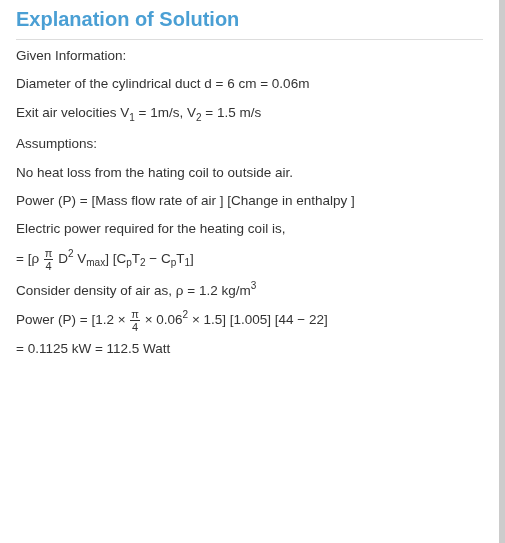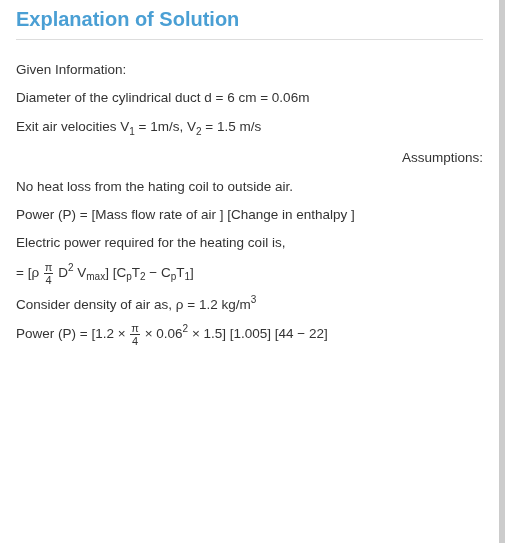--- a/index.html
+++ b/index.html
@@ -24,21 +24,21 @@
       padding: 8px 16px 16px 16px;
       border-right: 6px solid #ccc;
     }
 
     .page-title {
       color: #4a9fd4;
       font-size: 20px;
       font-weight: bold;
       padding-bottom: 8px;
       border-bottom: 1px solid #ddd;
-      margin-bottom: 18px;
+      margin-bottom: 4px;
     }
 
     .content-block {
       line-height: 1.8;
     }
 
     .content-line {
       margin-bottom: 4px;
       font-size: 13.5px;
     }
@@ -89,21 +89,21 @@
 
     <div class="content-line">
       Diameter of the cylindrical duct d = 6 cm = 0.06m
     </div>
 
 
     <div class="content-line">
       Exit air velocities V<sub>1</sub> = 1m/s, V<sub>2</sub> = 1.5 m/s
     </div>
 
-    <div class="content-line bold" style="margin-top:6px;text-align:right;">Assumptions:</div>
+    <div class="content-line bold" style="margin-top:6px;">Assumptions:</div>
 
     <div class="content-line">
       No heat loss from the hating coil to outside air.
     </div>
 
     <div class="content-line">
       Power (P) = [Mass flow rate of air ] [Change in enthalpy ]
     </div>
 
     <div class="content-line">
@@ -127,16 +127,19 @@
 
     <div class="content-line">
       Power (P) = [1.2 ×
       <span class="fraction">
         <span class="num">π</span>
         <span class="den">4</span>
       </span>
       × 0.06<sup>2</sup> × 1.5] [1.005] [44 − 22]
     </div>
 
+    <div class="content-line">
+      = 0.1125 kW = 112.5 Watt
+    </div>
 
   </div>
 
 </div>
 
 </body></html>

